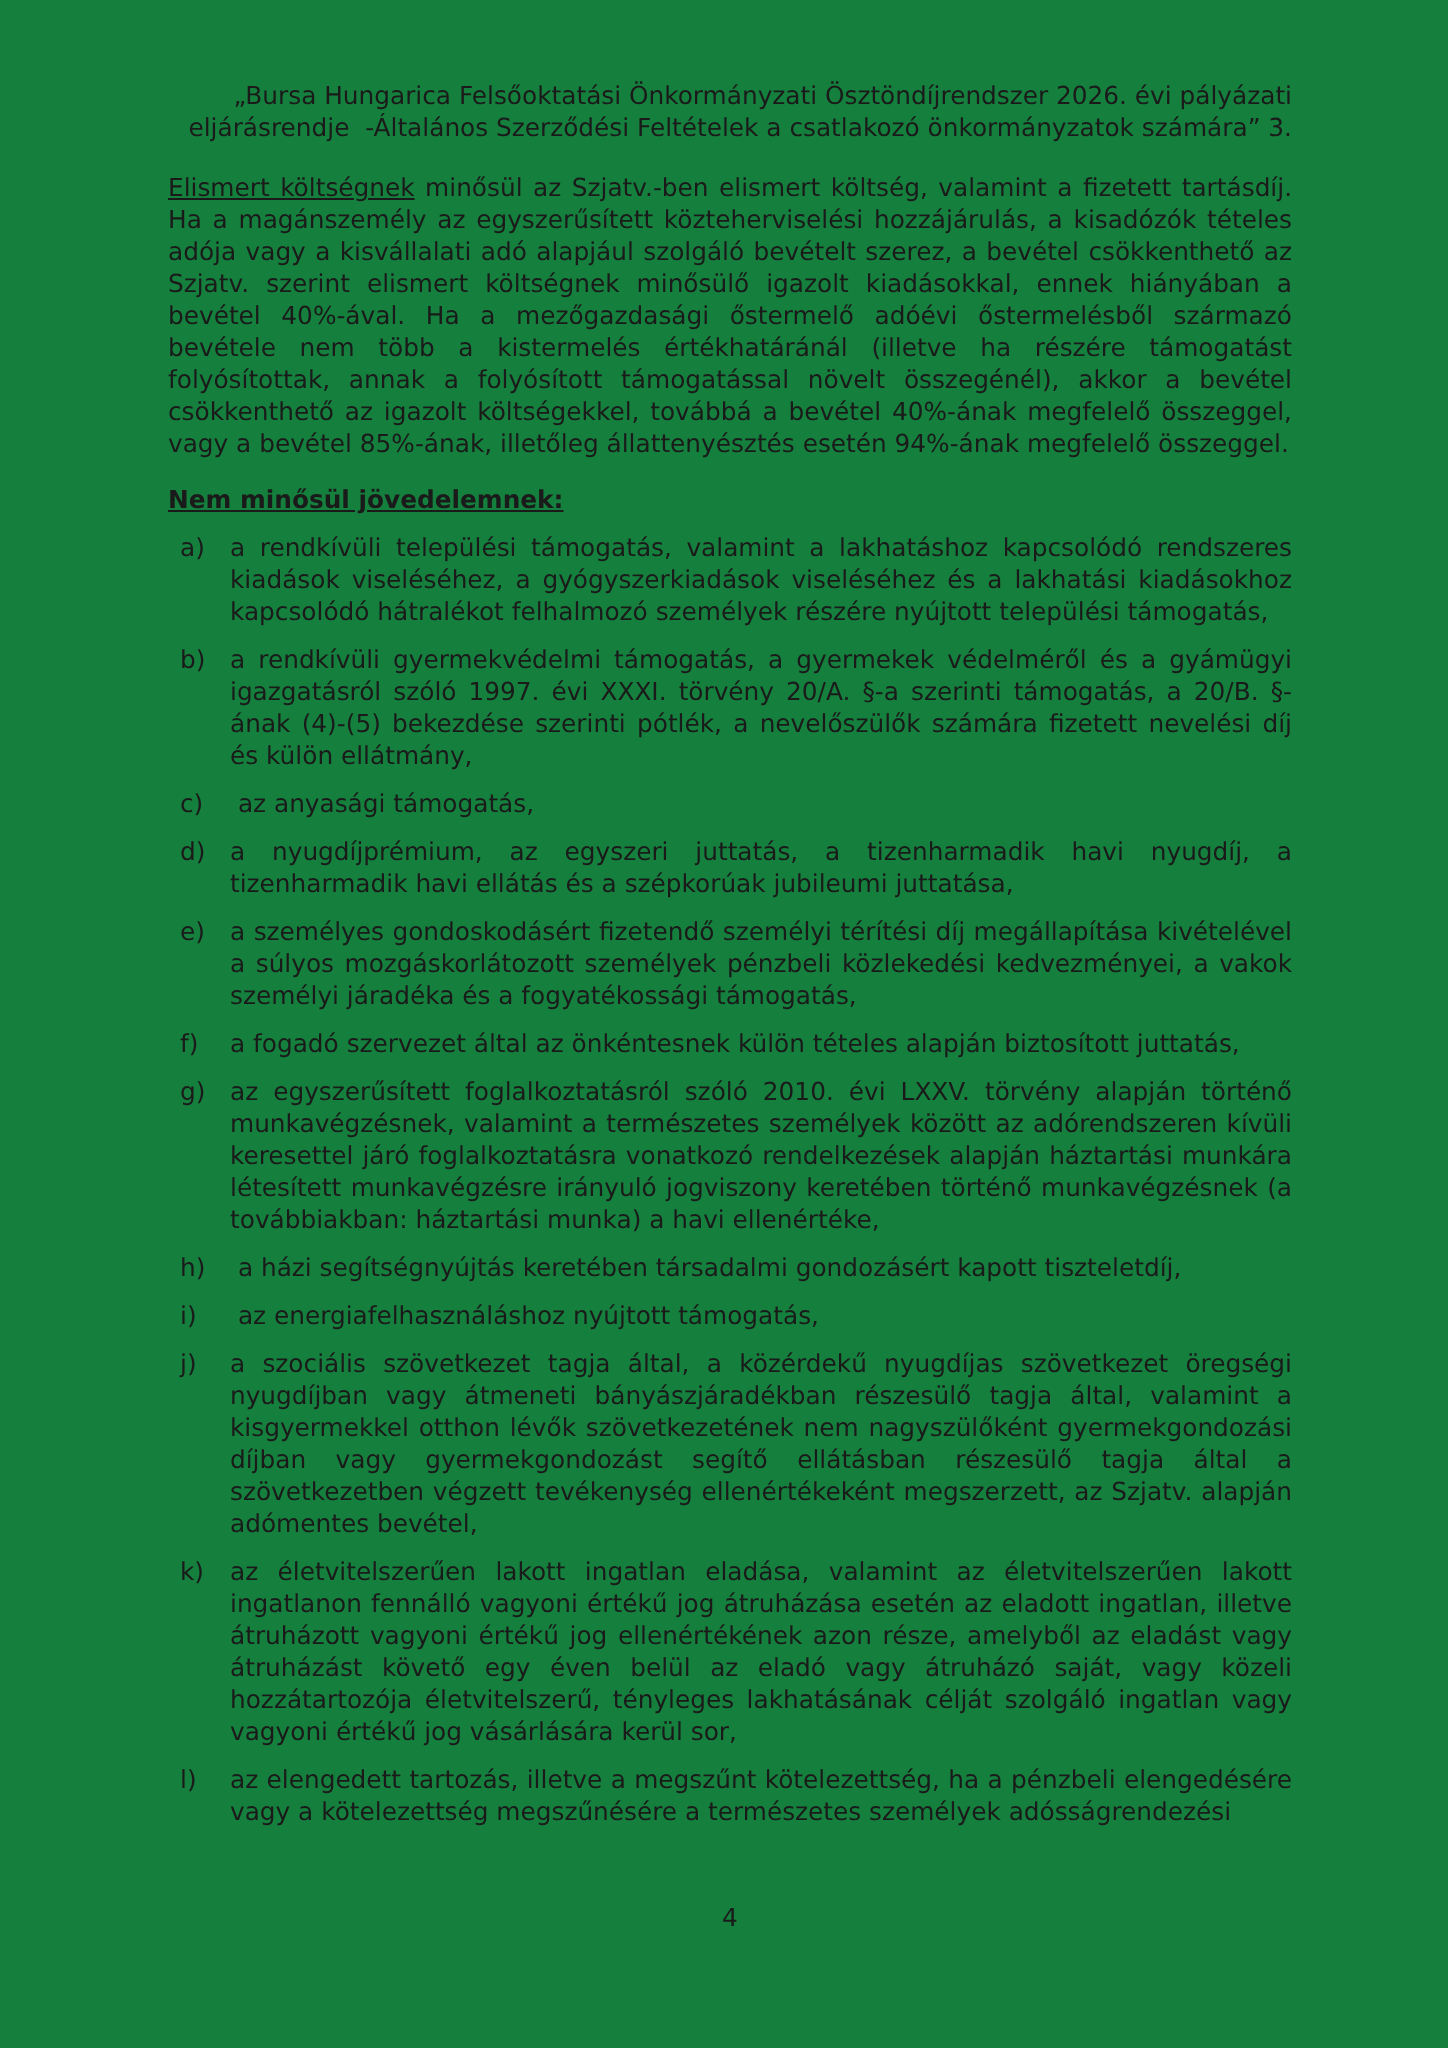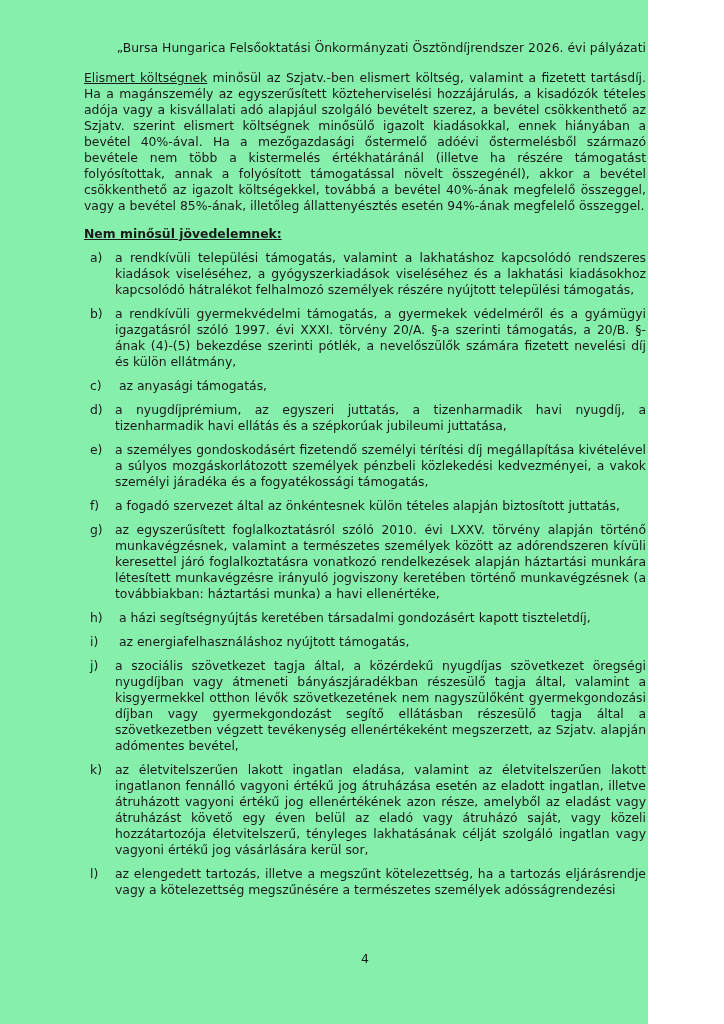--- a/index.html
+++ b/index.html
@@ -1,20 +1,20 @@
 <!DOCTYPE html>
 <html lang="hu"><head>
 <meta charset="utf-8">
 <style>
   html, body { margin: 0; padding: 0; background: #ffffff; }
   .page {
     position: relative;
-    width: 648px;
+    width: 724px;
     height: 1024px;
-    background: #86efac;
+    background: #15803d;
     font-family: "DejaVu Sans", "Liberation Sans", sans-serif;
     font-size: 12.4px;
     line-height: 16px;
     color: #1a1a1a;
     overflow: hidden;
   }
   .content {
     position: absolute;
     top: 40px;
     left: 84px;
@@ -64,20 +64,21 @@
   }
 </style>
 </head>
 <body>
 
 <div class="page">
   <div class="content">
 
     <div class="doc-header">
       <div>„Bursa Hungarica Felsőoktatási Önkormányzati Ösztöndíjrendszer 2026. évi pályázati</div>
+      <div>eljárásrendje &nbsp;-Általános Szerződési Feltételek a csatlakozó önkormányzatok számára” 3.</div>
     </div>
 
     <p class="para"><span class="lead">Elismert költségnek</span><span> minősül az Szjatv.-ben elismert költség, valamint a fizetett tartásdíj. Ha a magánszemély az egyszerűsített közteherviselési hozzájárulás, a kisadózók tételes adója vagy a kisvállalati adó alapjául szolgáló bevételt szerez, a bevétel csökkenthető az Szjatv. szerint elismert költségnek minősülő igazolt kiadásokkal, ennek hiányában a bevétel 40%-ával. Ha a mezőgazdasági őstermelő adóévi őstermelésből származó bevétele nem több a kistermelés értékhatáránál (illetve ha részére támogatást folyósítottak, annak a folyósított támogatással növelt összegénél), akkor a bevétel csökkenthető az igazolt költségekkel, továbbá a bevétel 40%-ának megfelelő összeggel, vagy a bevétel 85%-ának, illetőleg állattenyésztés esetén 94%-ának megfelelő összeggel.</span></p>
 
 
     <h2 class="section-heading">Nem minősül jövedelemnek:</h2>
 
     <ol class="list">
       <li class="list-item">
         <span class="marker">a)</span>
@@ -118,20 +119,20 @@
       <li class="list-item">
         <span class="marker">j)</span>
         <span class="item-text">a szociális szövetkezet tagja által, a közérdekű nyugdíjas szövetkezet öregségi nyugdíjban vagy átmeneti bányászjáradékban részesülő tagja által, valamint a kisgyermekkel otthon lévők szövetkezetének nem nagyszülőként gyermekgondozási díjban vagy gyermekgondozást segítő ellátásban részesülő tagja által a szövetkezetben végzett tevékenység ellenértékeként megszerzett, az Szjatv. alapján adómentes bevétel,</span>
       </li>
       <li class="list-item">
         <span class="marker">k)</span>
         <span class="item-text">az életvitelszerűen lakott ingatlan eladása, valamint az életvitelszerűen lakott ingatlanon fennálló vagyoni értékű jog átruházása esetén az eladott ingatlan, illetve átruházott vagyoni értékű jog ellenértékének azon része, amelyből az eladást vagy átruházást követő egy éven belül az eladó vagy átruházó saját, vagy közeli hozzátartozója életvitelszerű, tényleges lakhatásának célját szolgáló ingatlan vagy vagyoni értékű jog vásárlására kerül sor,</span>
       </li>
       <li class="list-item">
         <span class="marker">l)</span>
-        <span class="item-text">az elengedett tartozás, illetve a megszűnt kötelezettség, ha a tartozás eljárásrendje vagy a kötelezettség megszűnésére a természetes személyek adósságrendezési</span>
+        <span class="item-text">az elengedett tartozás, illetve a megszűnt kötelezettség, ha a pénzbeli elengedésére vagy a kötelezettség megszűnésére a természetes személyek adósságrendezési</span>
       </li>
     </ol>
 
   </div>
 
   <div class="page-number">4</div>
 </div>
 
 </body></html>

